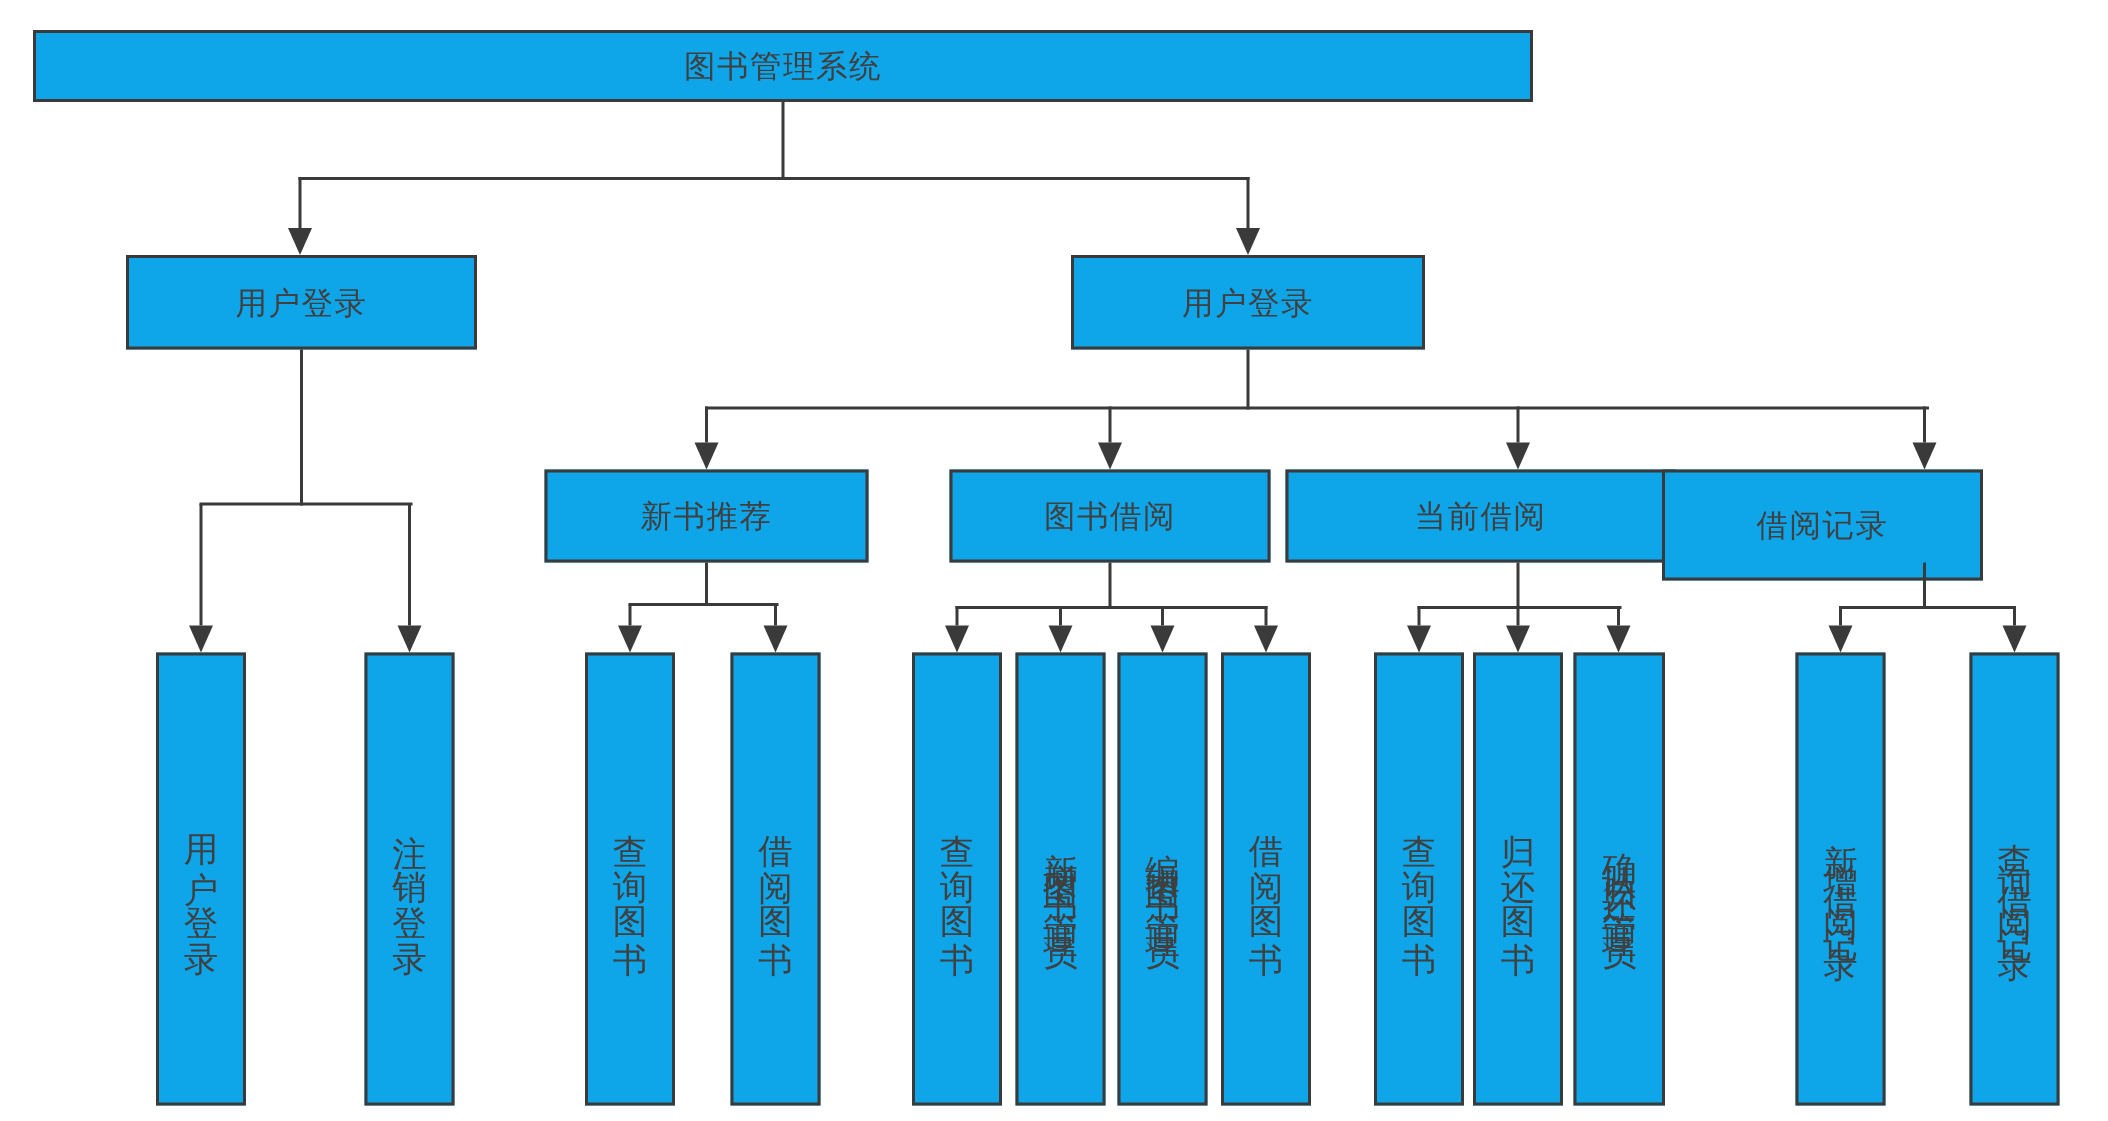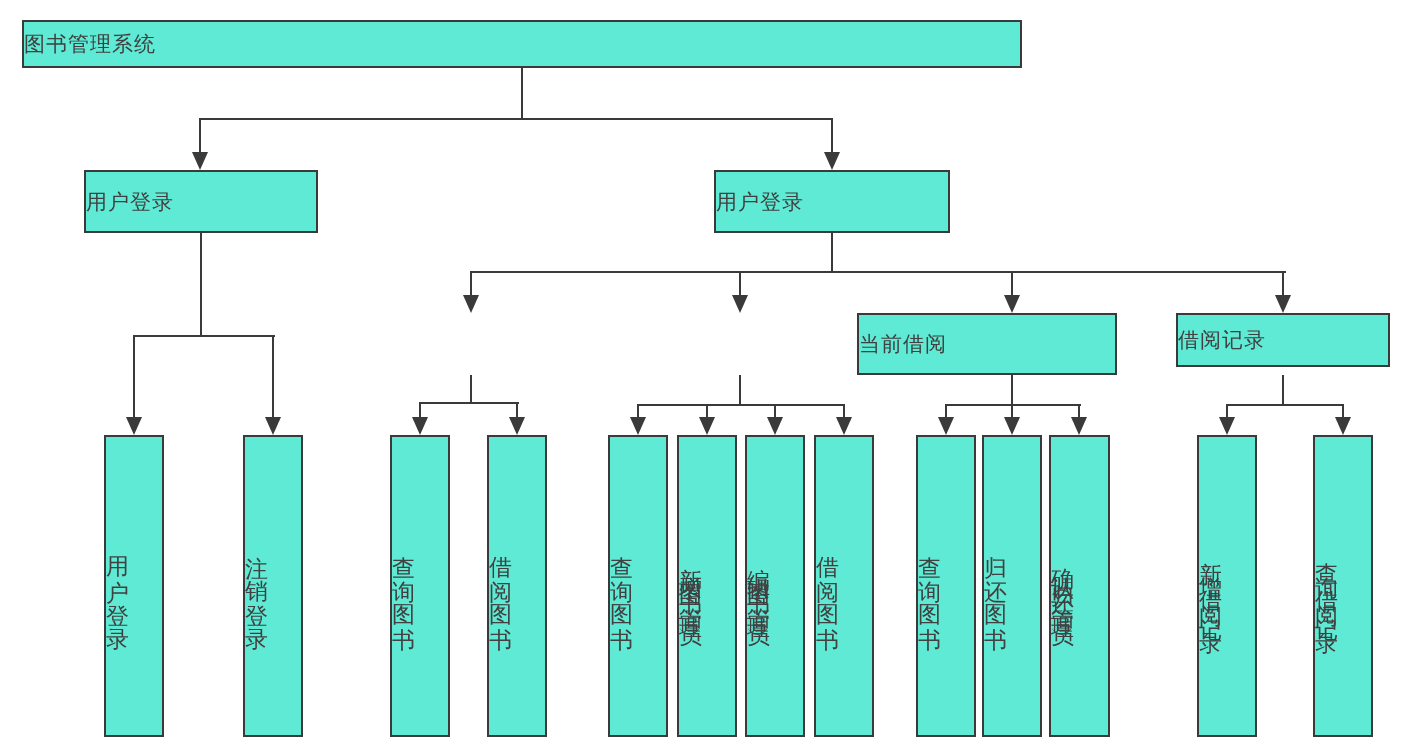--- a/index.html
+++ b/index.html
@@ -12,22 +12,22 @@
   .canvas{
     position:relative;
     width:1405px;height:747px;
     background:var(--background);
     font-family:"Liberation Sans",sans-serif;
     overflow:hidden;
   }
   .node{
     position:absolute;
     border:2px solid var(--line);
-    background:#5eead4;
-    display:flex;align-items:center;justify-content:flex-start;
+    background:#0ea5e9;
+    display:flex;align-items:center;justify-content:center;
     color:var(--text);
     box-sizing:border-box;
   }
   .h-node{font-size:21px;letter-spacing:1px;}
   .v-node span{
     writing-mode:vertical-lr;
     text-orientation:mixed;
     font-size:23px;
     color:var(--text);
     line-height:1;
@@ -86,24 +86,30 @@
   <i class="hl" style="left:470px;top:271px;width:816px;"></i>
   <i class="vl" style="left:470px;top:271px;height:24px;"></i>
   <i class="vl" style="left:739px;top:271px;height:24px;"></i>
   <i class="vl" style="left:1011px;top:271px;height:24px;"></i>
   <i class="vl" style="left:1282px;top:271px;height:24px;"></i>
   <i class="ar" style="left:463px;top:295px;"></i>
   <i class="ar" style="left:732px;top:295px;"></i>
   <i class="ar" style="left:1004px;top:295px;"></i>
   <i class="ar" style="left:1275px;top:295px;"></i>
 
+  <div class="node h-node" style="left:363px;top:313px;width:216px;height:62px;">
+    <span>新书推荐</span>
+  </div>
+  <div class="node h-node" style="left:633px;top:313px;width:214px;height:62px;">
+    <span>图书借阅</span>
+  </div>
   <div class="node h-node" style="left:857px;top:313px;width:260px;height:62px;">
     <span>当前借阅</span>
   </div>
-  <div class="node h-node" style="left:1176px;top:313px;width:214px;height:54px;">
+  <div class="node h-node" style="left:1108px;top:313px;width:214px;height:74px;">
     <span>借阅记录</span>
   </div>
 
   <i class="vl" style="left:470px;top:375px;height:28px;"></i>
   <i class="hl" style="left:419px;top:402px;width:100px;"></i>
   <i class="vl" style="left:419px;top:403px;height:14px;"></i>
   <i class="vl" style="left:516px;top:403px;height:14px;"></i>
   <i class="ar" style="left:412px;top:417px;"></i>
   <i class="ar" style="left:509px;top:417px;"></i>
 

